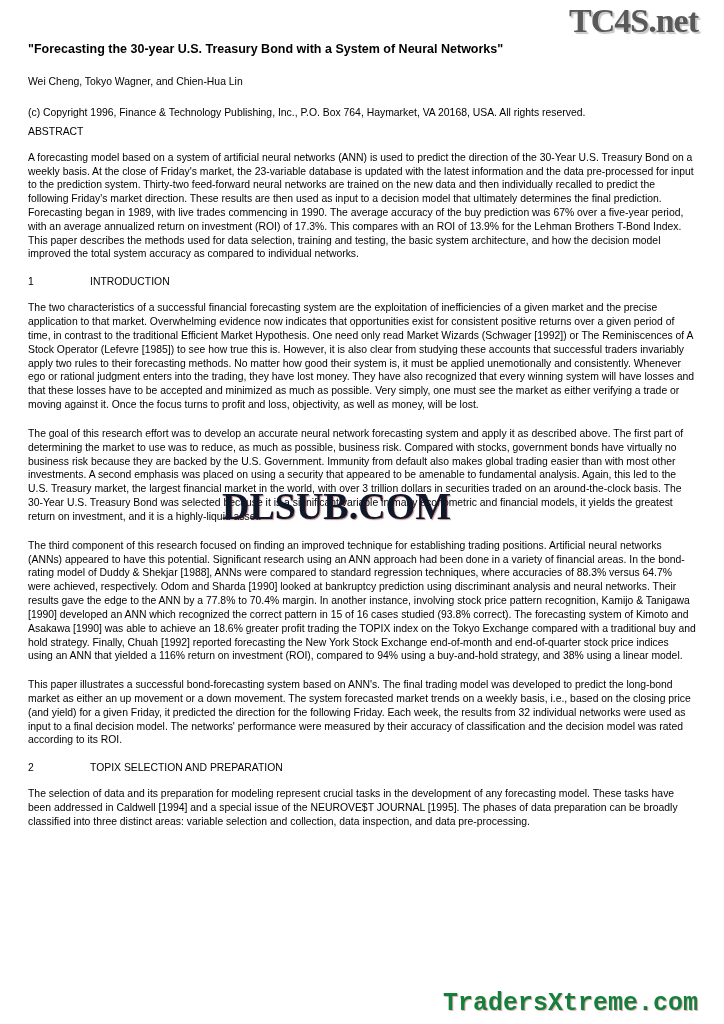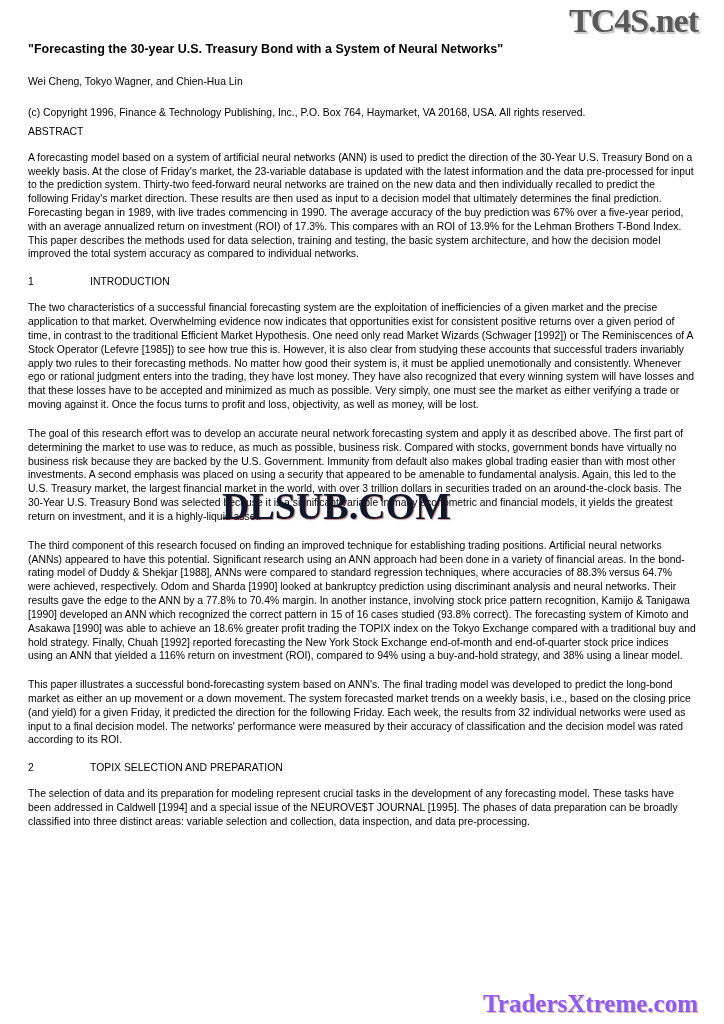--- a/index.html
+++ b/index.html
@@ -35,24 +35,24 @@
     color: #4c4c4c;
     text-shadow: 1px 1px 0 #c9c9c9, 2px 2px 1px rgba(0,0,0,0.25);
     opacity: 0.92;
     white-space: nowrap;
   }
   
   .bottom-brand {
     position: absolute;
     bottom: 6px;
     right: 26px;
-    font-family: Liberation Serif, serif;
+    font-family: Liberation Mono, monospace;
     font-weight: bold;
     font-size: 25px;
-    color: #8b5cf6;
+    color: #15803d;
     text-shadow: 1px 1px 0 #e8b4b4;
     white-space: nowrap;
   }
   
   .center-brand {
     position: absolute;
     top: 484px;
     left: 222px;
     font-family: "Liberation Serif", serif;
     font-weight: bold;

